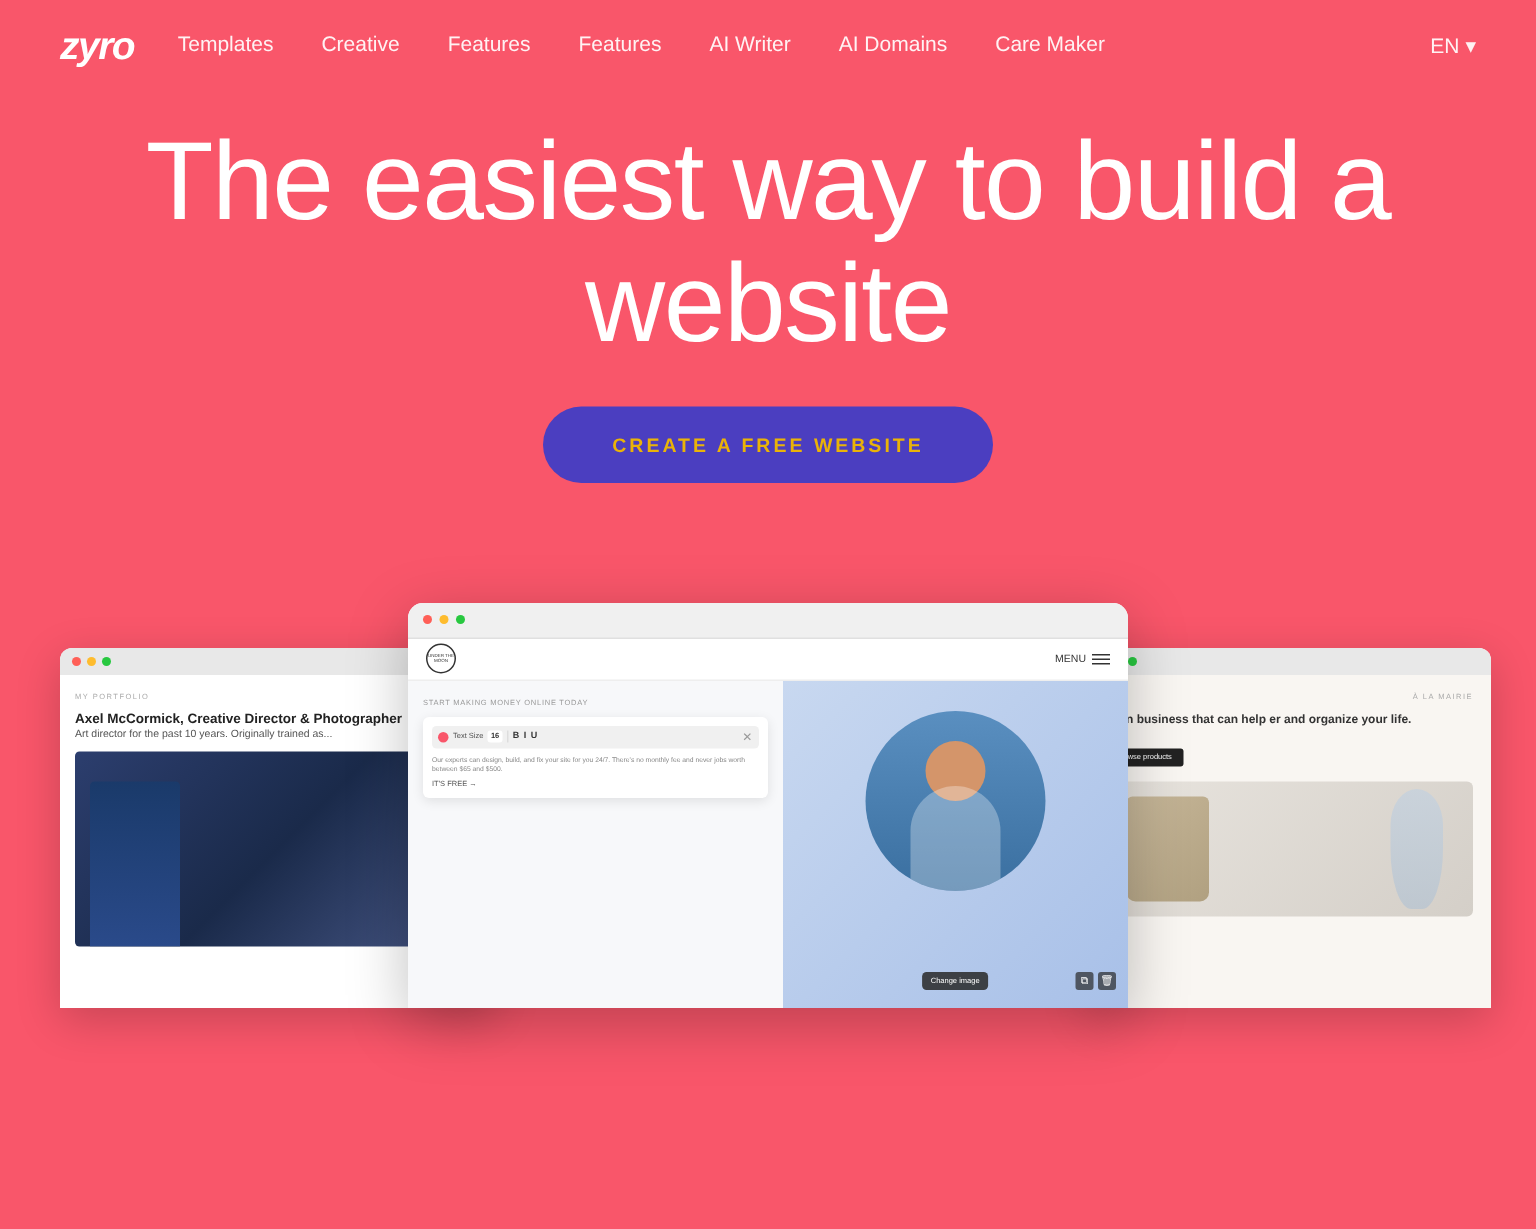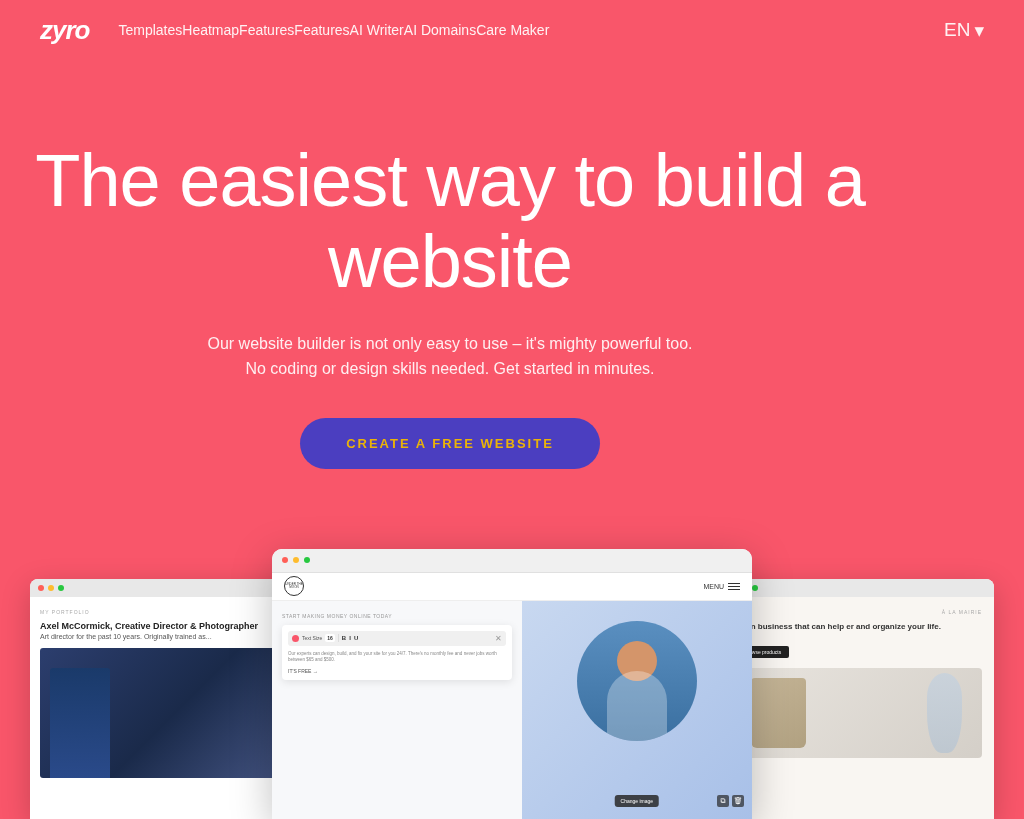--- a/index.html
+++ b/index.html
@@ -18,46 +18,47 @@
     .nav-logo {
       font-size: 26px;
       font-weight: 800;
       color: #fff;
       letter-spacing: -1px;
       margin-right: 29px;
       font-style: italic;
     }
     .nav-links {
       display: flex;
+      gap: 32px;
       list-style: none;
       flex: 1;
     }
     .nav-links a {
       color: rgba(255,255,255,0.92);
       text-decoration: none;
       font-size: 14px;
       font-weight: 400;
     }
     .nav-lang {
       color: rgba(255,255,255,0.92);
-      font-size: 19px;
+      font-size: 14px;
       display: flex;
       align-items: center;
       gap: 4px;
       cursor: pointer;
       padding-left: 23px;
     }
 
     
     .hero {
       background: #F9566A;
       min-height: 820px;
       display: flex;
       flex-direction: column;
-      padding-top: 60px;
+      align-items: center;
       position: relative;
       overflow: hidden;
     }
     .hero-content {
       text-align: center;
       padding: 80px 20px 40px;
       max-width: 900px;
     }
     .hero-title {
       font-size: 74px;
@@ -93,21 +94,21 @@
       display: flex;
       justify-content: center;
       align-items: flex-end;
       margin-top: 20px;
       height: 290px;
     }
 
     
     .mockup-left {
       position: absolute;
-      left: 30px;
+      left: 40px;
       bottom: 0;
       width: 290px;
       height: 240px;
       background: #f5f5f5;
       border-radius: 8px 8px 0 0;
       overflow: hidden;
       box-shadow: 0 8px 30px rgba(0,0,0,0.2);
     }
     .mockup-left-bar {
       background: #e8e8e8;
@@ -432,40 +433,36 @@
       border-radius: 4px 4px 6px 6px;
     }
   </style>
 </head>
 <body>
 
 <nav>
   <div class="nav-logo">zyro</div>
   <ul class="nav-links">
     <li><a>Templates</a></li>
-    <li><a>Heatmap</a></li>
+    <li><a>Creative</a></li>
     <li><a>Features</a></li>
     <li><a>Features</a></li>
     <li><a>AI Writer</a></li>
     <li><a>AI Domains</a></li>
     <li><a>Care Maker</a></li>
   </ul>
   <div class="nav-lang">
     <span>EN</span>
     <span>▾</span>
   </div>
 </nav>
 
 <section class="hero">
   <div class="hero-content">
     <h1 class="hero-title">The easiest way to build a website</h1>
-    <p class="hero-subtitle">
-      <span>Our website builder is not only easy to use – it's mighty powerful too.</span><br>
-      <span>No coding or design skills needed. Get started in minutes.</span>
-    </p>
     <button class="hero-cta">CREATE A FREE WEBSITE</button>
   </div>
 
   <div class="mockups-container">
 
     <div class="mockup-left">
       <div class="mockup-left-bar">
         <div class="dot dot-r"></div>
         <div class="dot dot-y"></div>
         <div class="dot dot-g"></div>

